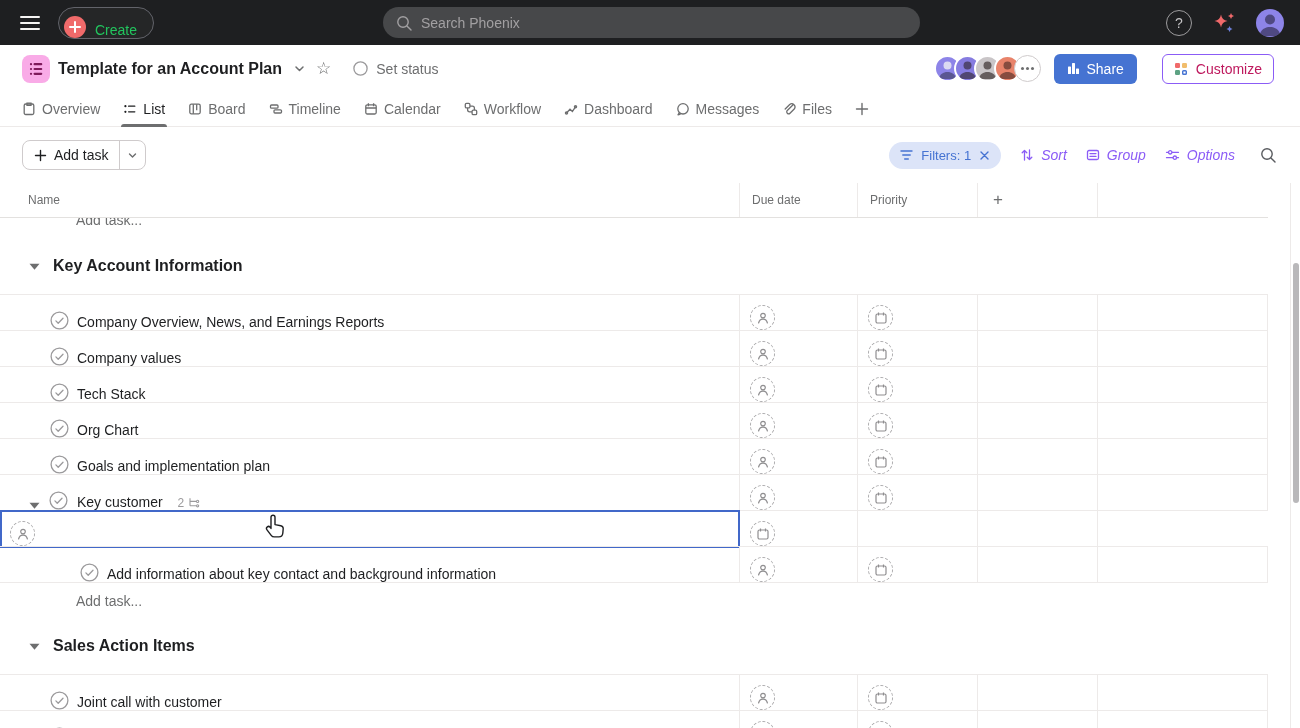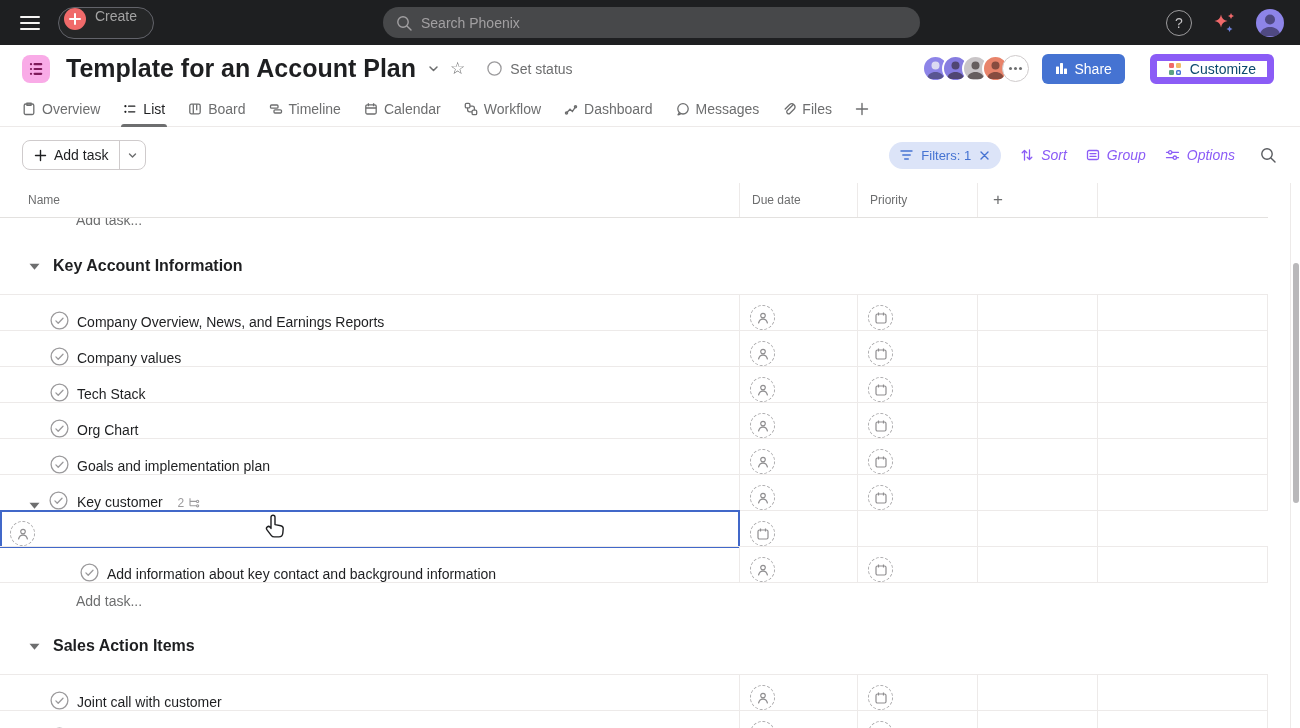--- a/index.html
+++ b/index.html
@@ -3,51 +3,51 @@
 <meta charset="utf-8">
 <style>
   * { margin:0; padding:0; box-sizing:border-box; }
   html,body { width:1300px; height:728px; overflow:hidden; background:#fff;
     font-family:"Liberation Sans", sans-serif; -webkit-font-smoothing:antialiased; }
   .screen { position:relative; width:1300px; height:728px; background:#fff; }
 
   
   .topbar { height:45px; background:#1e1f21; display:flex; align-items:center; position:relative; }
   .hamburger { margin-left:19px; width:22px; height:18px; display:flex; align-items:center; justify-content:center; cursor:pointer; }
-  .create-btn { margin-left:17px; display:flex; align-items:flex-start; gap:9px; height:32px;
+  .create-btn { margin-left:17px; display:flex; align-items:flex-end; gap:9px; height:32px;
     padding:0 16px 0 5px; border-radius:16px; border:1px solid #62636a; background:rgba(255,255,255,0.03);
-    color:#a3a3a3; font-size:14px; cursor:pointer; }
+    color:#22c55e; font-size:14px; cursor:pointer; }
   .create-plus { width:22px; height:22px; border-radius:50%; background:#f06a6a; color:#fff;
     display:flex; align-items:center; justify-content:center; }
   .searchbar { position:absolute; left:383px; top:7px; width:537px; height:31px; border-radius:16px;
     background:#47484a; display:flex; align-items:center; gap:9px; padding:0 13px; color:#a2a0a2; font-size:14px; }
   .topbar-right { position:absolute; right:16px; top:0; height:45px; display:flex; align-items:center; gap:19px; }
   .help-circle { width:26px; height:26px; border:1px solid #9d9c9e; border-radius:50%; color:#c3c2c4;
     font-size:14px; display:flex; align-items:center; justify-content:center; cursor:pointer; }
   .sparkles { width:26px; height:26px; display:flex; align-items:center; justify-content:center; cursor:pointer; }
   .tb-avatar { width:28px; height:28px; border-radius:50%; background:#8d84e8; overflow:hidden; cursor:pointer; }
 
   
   .proj-header { height:47px; display:flex; align-items:center; padding:0 26px 0 22px; background:#fff; }
   .proj-icon { width:28px; height:28px; border-radius:8px; background:#f9abe7; display:flex;
     align-items:center; justify-content:center; cursor:pointer; }
-  .proj-title { margin-left:16px; font-size:25px; font-weight:700; color:#1e1f21; }
+  .proj-title { margin-left:8px; font-size:16px; font-weight:700; color:#1e1f21; }
   .title-chev { margin-left:11px; cursor:pointer; display:flex; }
   .star-ic { margin-left:10px; color:#6d6e6f; font-size:17px; cursor:pointer; line-height:1; }
   .set-status { margin-left:22px; display:flex; align-items:center; gap:8px; color:#6d6e6f; font-size:14px; cursor:pointer; }
   .ph-spacer { flex:1; }
   .avatar-stack { display:flex; align-items:center; }
   .av { width:27px; height:27px; border-radius:50%; border:2px solid #fff; margin-left:-7px; overflow:hidden; cursor:pointer; }
   .av:first-child { margin-left:0; }
   .av.more { background:#fff; border:1px solid #cfcbcc; display:flex; align-items:center; justify-content:center; gap:2px; }
   .av.more i { width:3px; height:3px; border-radius:50%; background:#6d6e6f; }
   .share-btn { margin-left:13px; height:30px; padding:0 13px; background:#4573d2; color:#fff; border:none;
     border-radius:6px; display:flex; align-items:center; gap:7px; font-size:14px; cursor:pointer; }
-  .customize-btn { margin-left:25px; height:30px; padding:0 11px; background:#fff; border:7px solid #8b5cf6;
-    border-radius:6px; display:flex; align-items:center; gap:8px; font-size:14px; color:#0c4a6e; cursor:pointer; }
+  .customize-btn { margin-left:25px; height:30px; padding:0 11px; background:#fff; border:1px solid #8b5cf6;
+    border-radius:6px; display:flex; align-items:center; gap:8px; font-size:14px; color:#be185d; cursor:pointer; }
 
   
   .tabs { height:35px; display:flex; align-items:stretch; padding-left:22px; gap:23px; border-bottom:1px solid #edeae9; }
   .tab { display:flex; align-items:center; gap:6px; color:#6d6e6f; font-size:14px; position:relative; cursor:pointer; }
   .tab svg { flex:none; }
   .tab.active { color:#1e1f21; }
   .tab.active::after { content:""; position:absolute; left:-2px; right:-2px; bottom:-1px; height:3px;
     background:#6d6e6f; border-radius:3px 3px 0 0; }
   .tab-plus { display:flex; align-items:center; color:#6d6e6f; cursor:pointer; }
 

